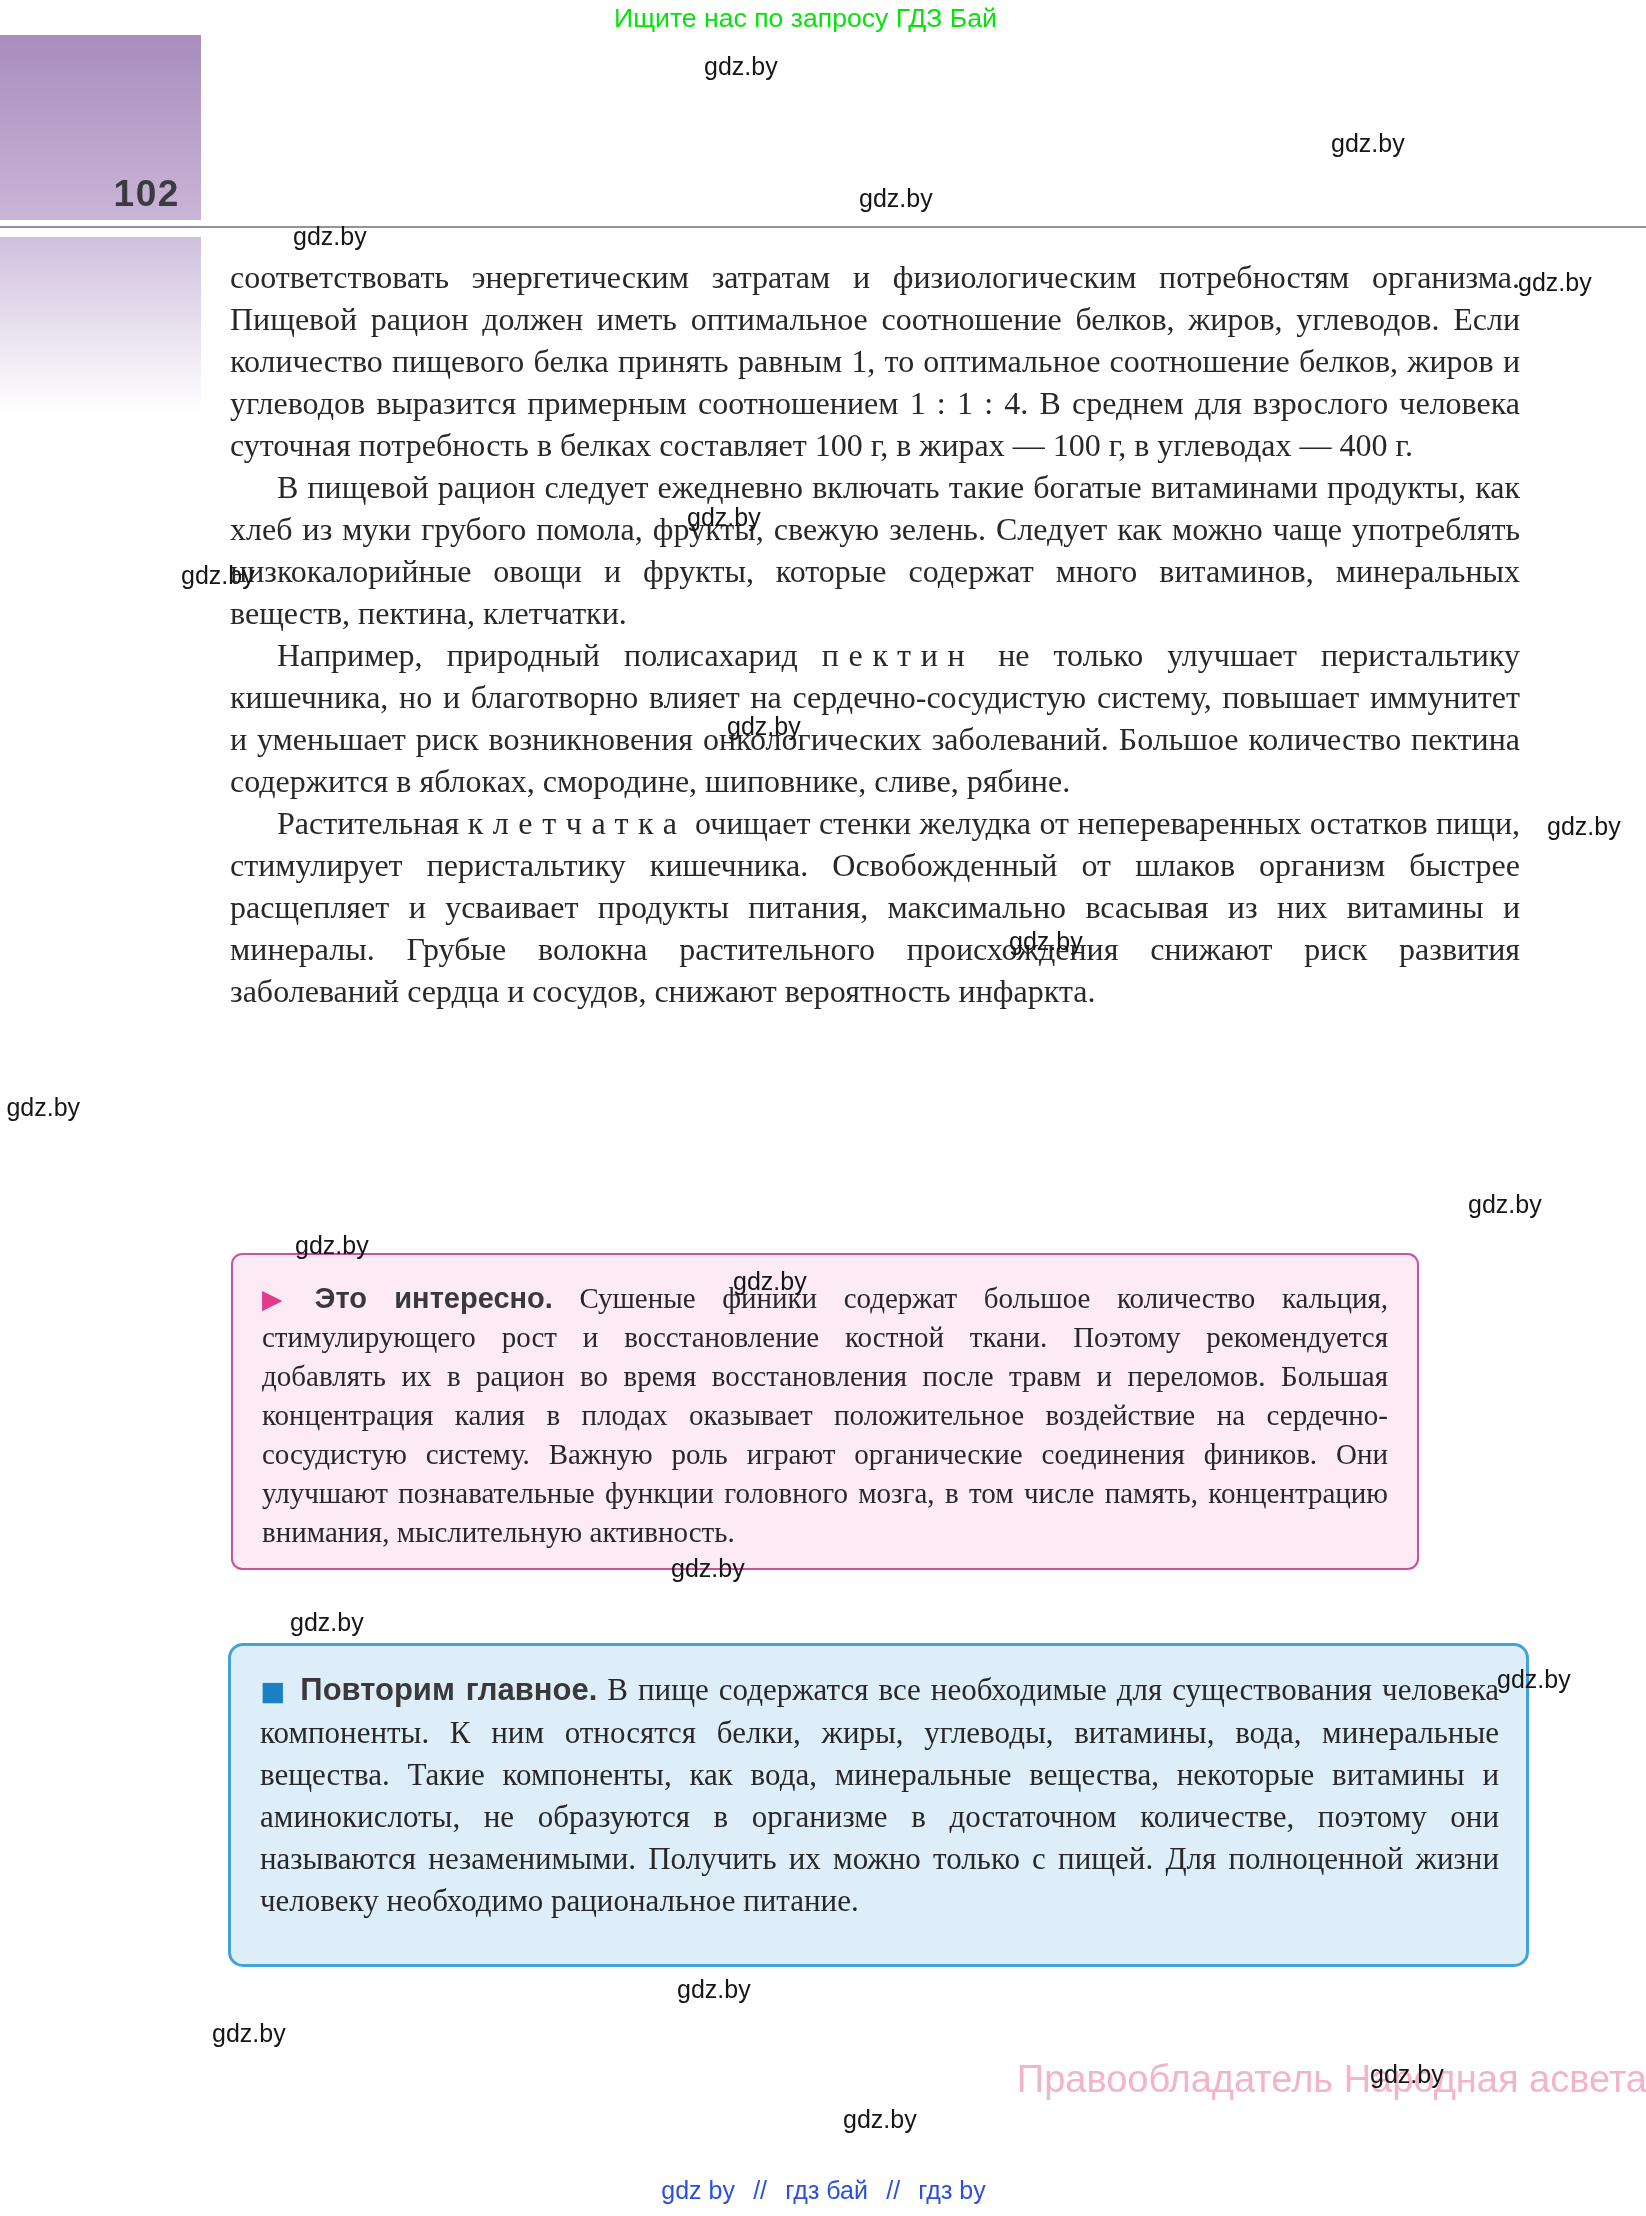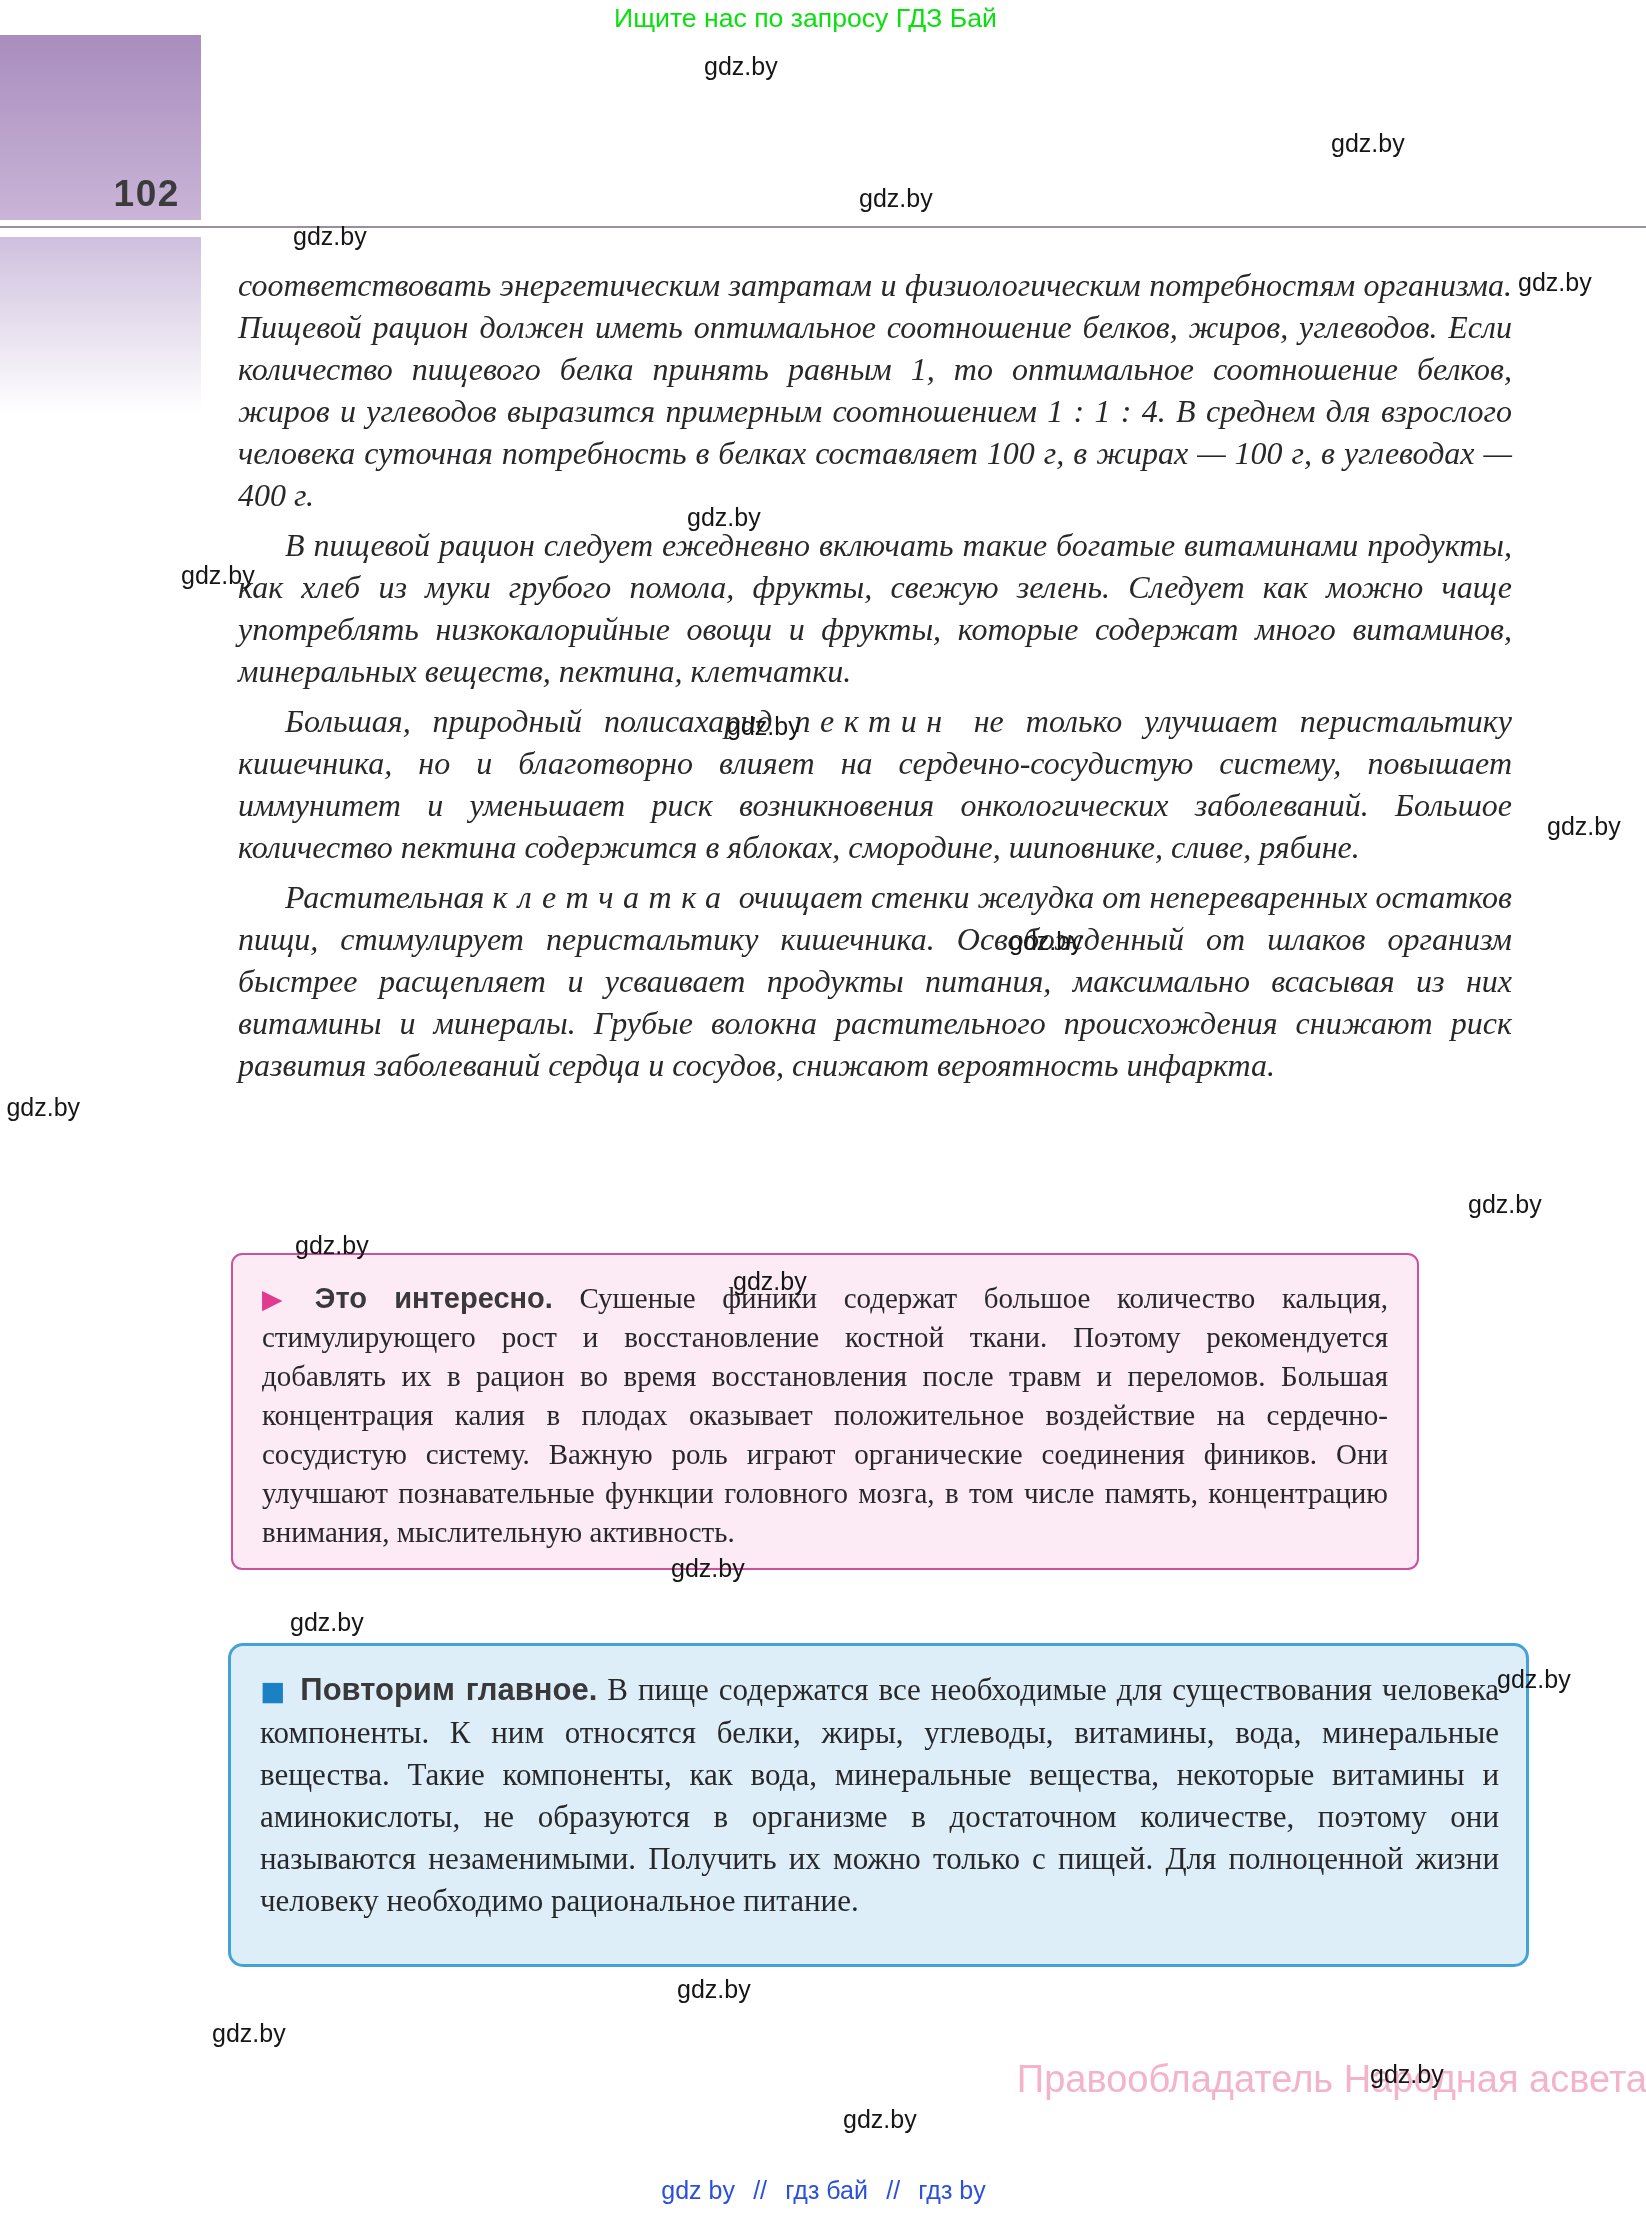--- a/index.html
+++ b/index.html
@@ -33,21 +33,21 @@
   }
   .sidebar-block-2 {
     position:absolute; left:0; top:237px; width:201px; height:177px;
     background:linear-gradient(180deg,#cfc0de 0%,#ffffff 100%);
   }
   .body-text {
     position:absolute; left:230px; top:256px; width:1290px;
     font-family:"Liberation Serif", serif; font-size:32px; line-height:42px;
     text-align:justify; color:#28282a;
   }
-  .body-text p { margin:8px;font-style:italic; }
+  .body-text p { margin:0; }
   .body-text p.indent { text-indent:47px; }
   .spaced { letter-spacing:0.3em; }
   .interesting-box {
     position:absolute; left:231px; top:1253px; width:1188px; height:317px;
     box-sizing:border-box; background:var(--pink-bg,#fcebf4);
     border:2.4px solid var(--pink-border,#cf509c); border-radius:11.3px;
     padding:24px 29px 0 29px; overflow:hidden;
     font-family:"Liberation Serif", serif; font-size:29px; line-height:39px;
     text-align:justify; color:#28282a;
   }
@@ -93,21 +93,21 @@
   </div>
 
 
   <div class="header-rule"></div>
 
   <div class="sidebar-block-2"></div>
 
   <div class="body-text">
     <p>соответствовать энергетическим затратам и физиологическим потребностям организма. Пищевой рацион должен иметь оптимальное соотношение белков, жиров, углеводов. Если количество пищевого белка принять равным 1, то оптимальное соотношение белков, жиров и углеводов выразится примерным соотношением 1 : 1 : 4. В среднем для взрослого человека суточная потребность в белках составляет 100 г, в жирах — 100 г, в углеводах — 400 г.</p>
     <p class="indent">В пищевой рацион следует ежедневно включать такие богатые витаминами продукты, как хлеб из муки грубого помола, фрукты, свежую зелень. Следует как можно чаще употреблять низкокалорийные овощи и фрукты, которые содержат много витаминов, минеральных веществ, пектина, клетчатки.</p>
-    <p class="indent"><span>Большая, природный полисахарид </span><span class="spaced">пектин</span><span> не только улучшает перистальтику кишечника, но и благотворно влияет на сердечно-сосудистую систему, повышает иммунитет и уменьшает риск возникновения онкологических заболеваний. Большое количество пектина содержится в яблоках, смородине, шиповнике, сливе, рябине.</span></p>
+    <p class="indent"><span>Например, природный полисахарид </span><span class="spaced">пектин</span><span> не только улучшает перистальтику кишечника, но и благотворно влияет на сердечно-сосудистую систему, повышает иммунитет и уменьшает риск возникновения онкологических заболеваний. Большое количество пектина содержится в яблоках, смородине, шиповнике, сливе, рябине.</span></p>
     <p class="indent"><span>Растительная </span><span class="spaced">клетчатка</span><span> очищает стенки желудка от непереваренных остатков пищи, стимулирует перистальтику кишечника. Освобожденный от шлаков организм быстрее расщепляет и усваивает продукты питания, максимально всасывая из них витамины и минералы. Грубые волокна растительного происхождения снижают риск развития заболеваний сердца и сосудов, снижают вероятность инфаркта.</span></p>
   </div>
 
   <div class="interesting-box">
     <p style="margin:0"><span class="arrow-icon">▶</span><span class="box-title">Это интересно.</span><span> Сушеные финики содержат большое количество кальция, стимулирующего рост и восстановление костной ткани. Поэтому рекомендуется добавлять их в рацион во время восстановления после травм и переломов. Большая концентрация калия в плодах оказывает положительное воздействие на сердечно-сосудистую систему. Важную роль играют органические соединения фиников. Они улучшают познавательные функции головного мозга, в том числе память, концентрацию внимания, мыслительную активность.</span></p>
   </div>
 
   <div class="summary-box">
     <p style="margin:0"><span class="bullet-icon">■</span><span class="box-title">Повторим главное.</span><span> В пище содержатся все необходимые для существования человека компоненты. К ним относятся белки, жиры, углеводы, витамины, вода, минеральные вещества. Такие компоненты, как вода, минеральные вещества, некоторые витамины и аминокислоты, не образуются в организме в достаточном количестве, поэтому они называются незаменимыми. Получить их можно только с пищей. Для полноценной жизни человеку необходимо рациональное питание.</span></p>
   </div>

